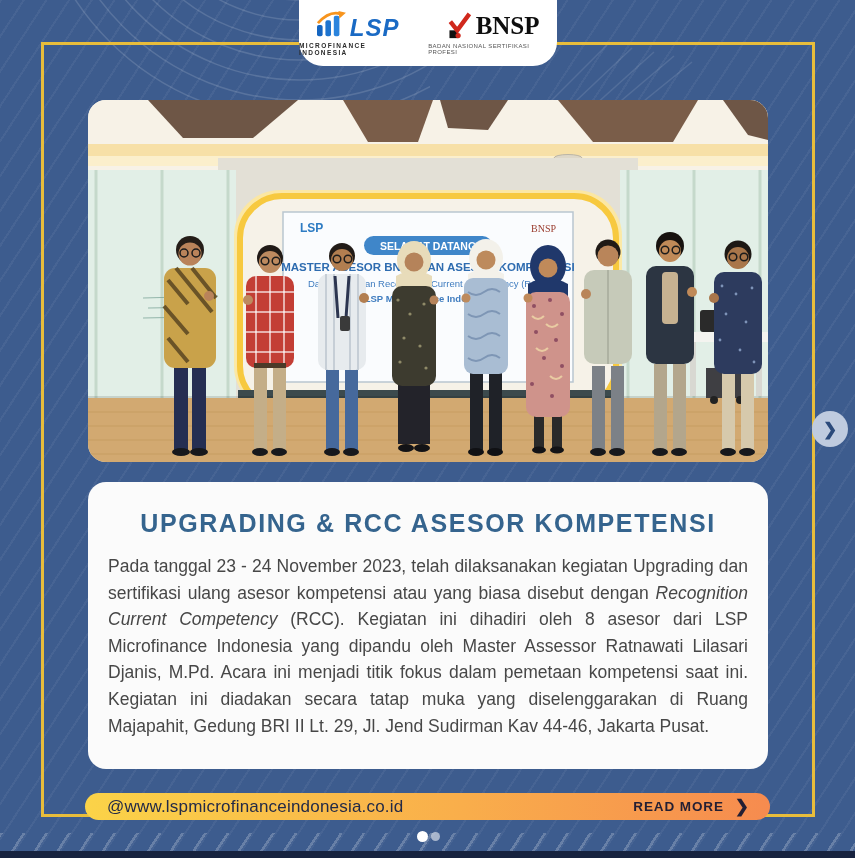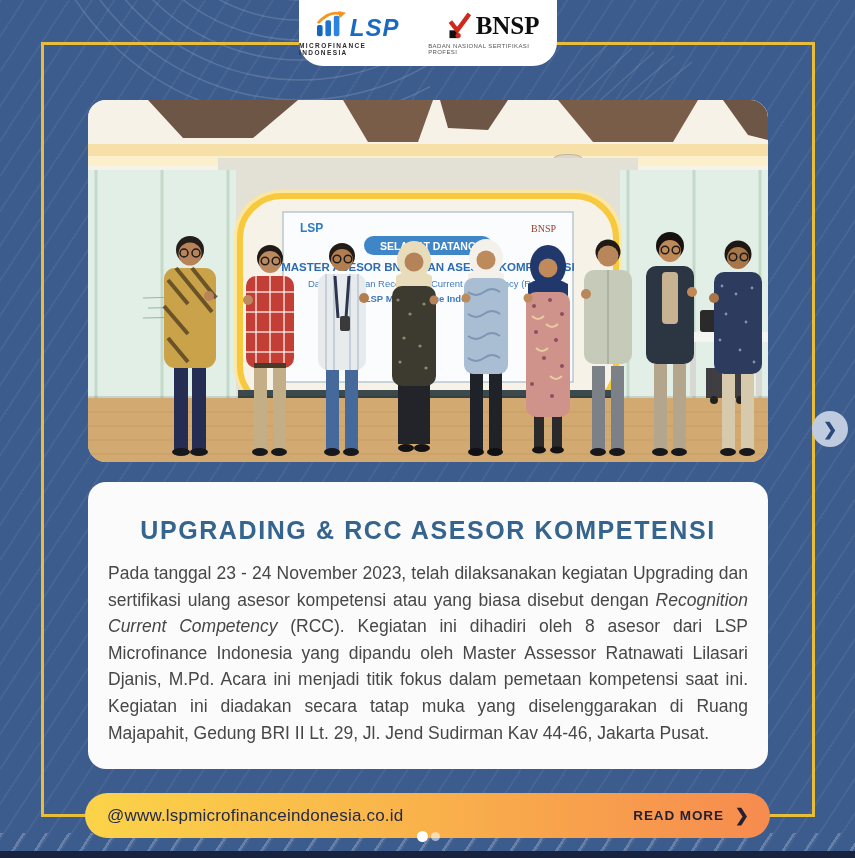--- a/index.html
+++ b/index.html
@@ -23,24 +23,24 @@
   .lsp-word{font-size:24px;font-weight:800;color:#1a6ac4;letter-spacing:1px;line-height:22px;font-style:italic;}
   .lsp-sub{font-size:6.5px;letter-spacing:1.4px;color:#2b2b2b;margin-top:3px;font-weight:700;}
   .bnsp-logo{display:flex;flex-direction:column;align-items:center;}
   .bnsp-row{display:flex;align-items:center;gap:4px;}
   .bnsp-word{font-family:"Liberation Serif",serif;font-size:25px;font-weight:700;color:#0e0e0e;line-height:24px;}
   .bnsp-sub{font-size:6px;letter-spacing:.4px;color:#555;margin-top:2px;}
   .photo{position:absolute;left:88px;top:100px;width:680px;height:362px;border-radius:18px;
     overflow:hidden;z-index:4;background:#e8e4da;}
   .card{position:absolute;left:88px;top:482px;width:680px;height:287px;background:#fbfbfb;
     border-radius:18px;z-index:4;box-sizing:border-box;}
-  .card-title{margin-top:34px;text-align:center;font-size:25px;font-weight:700;color:#35648e;letter-spacing:1.6px;}
+  .card-title{margin-top:27px;text-align:center;font-size:25px;font-weight:700;color:#35648e;letter-spacing:1.6px;}
   .card-body{margin:15px 20px 12px 20px;font-size:17.5px;line-height:26.6px;color:#474747;text-align:justify;}
   .card-body .it{font-style:italic;}
-  .pill{position:absolute;left:85px;top:793px;width:685px;height:45px;border-radius:23px;z-index:6;
+  .pill{position:absolute;left:85px;top:793px;width:685px;height:27px;border-radius:23px;z-index:6;
     background:linear-gradient(90deg,#fbd348 0%,#f9ae4b 55%,#f68b4f 100%);
     display:flex;align-items:center;justify-content:space-between;box-sizing:border-box;padding:0 20px 0 22px;}
   .website{font-size:17px;color:#232a47;font-weight:500;letter-spacing:.2px;}
   .readmore{display:flex;align-items:center;gap:11px;font-size:13.5px;font-weight:700;
     color:#241f33;letter-spacing:.9px;cursor:pointer;}
   .readmore .chev{font-size:17px;font-weight:700;}
   .next-btn{position:absolute;left:812px;top:411px;width:36px;height:36px;border-radius:50%;
     background:#bfcbdf;z-index:7;display:flex;align-items:center;justify-content:center;
     color:#2b4a7b;font-size:17px;font-weight:700;cursor:pointer;}
   .dot{position:absolute;border-radius:50%;z-index:7;}

